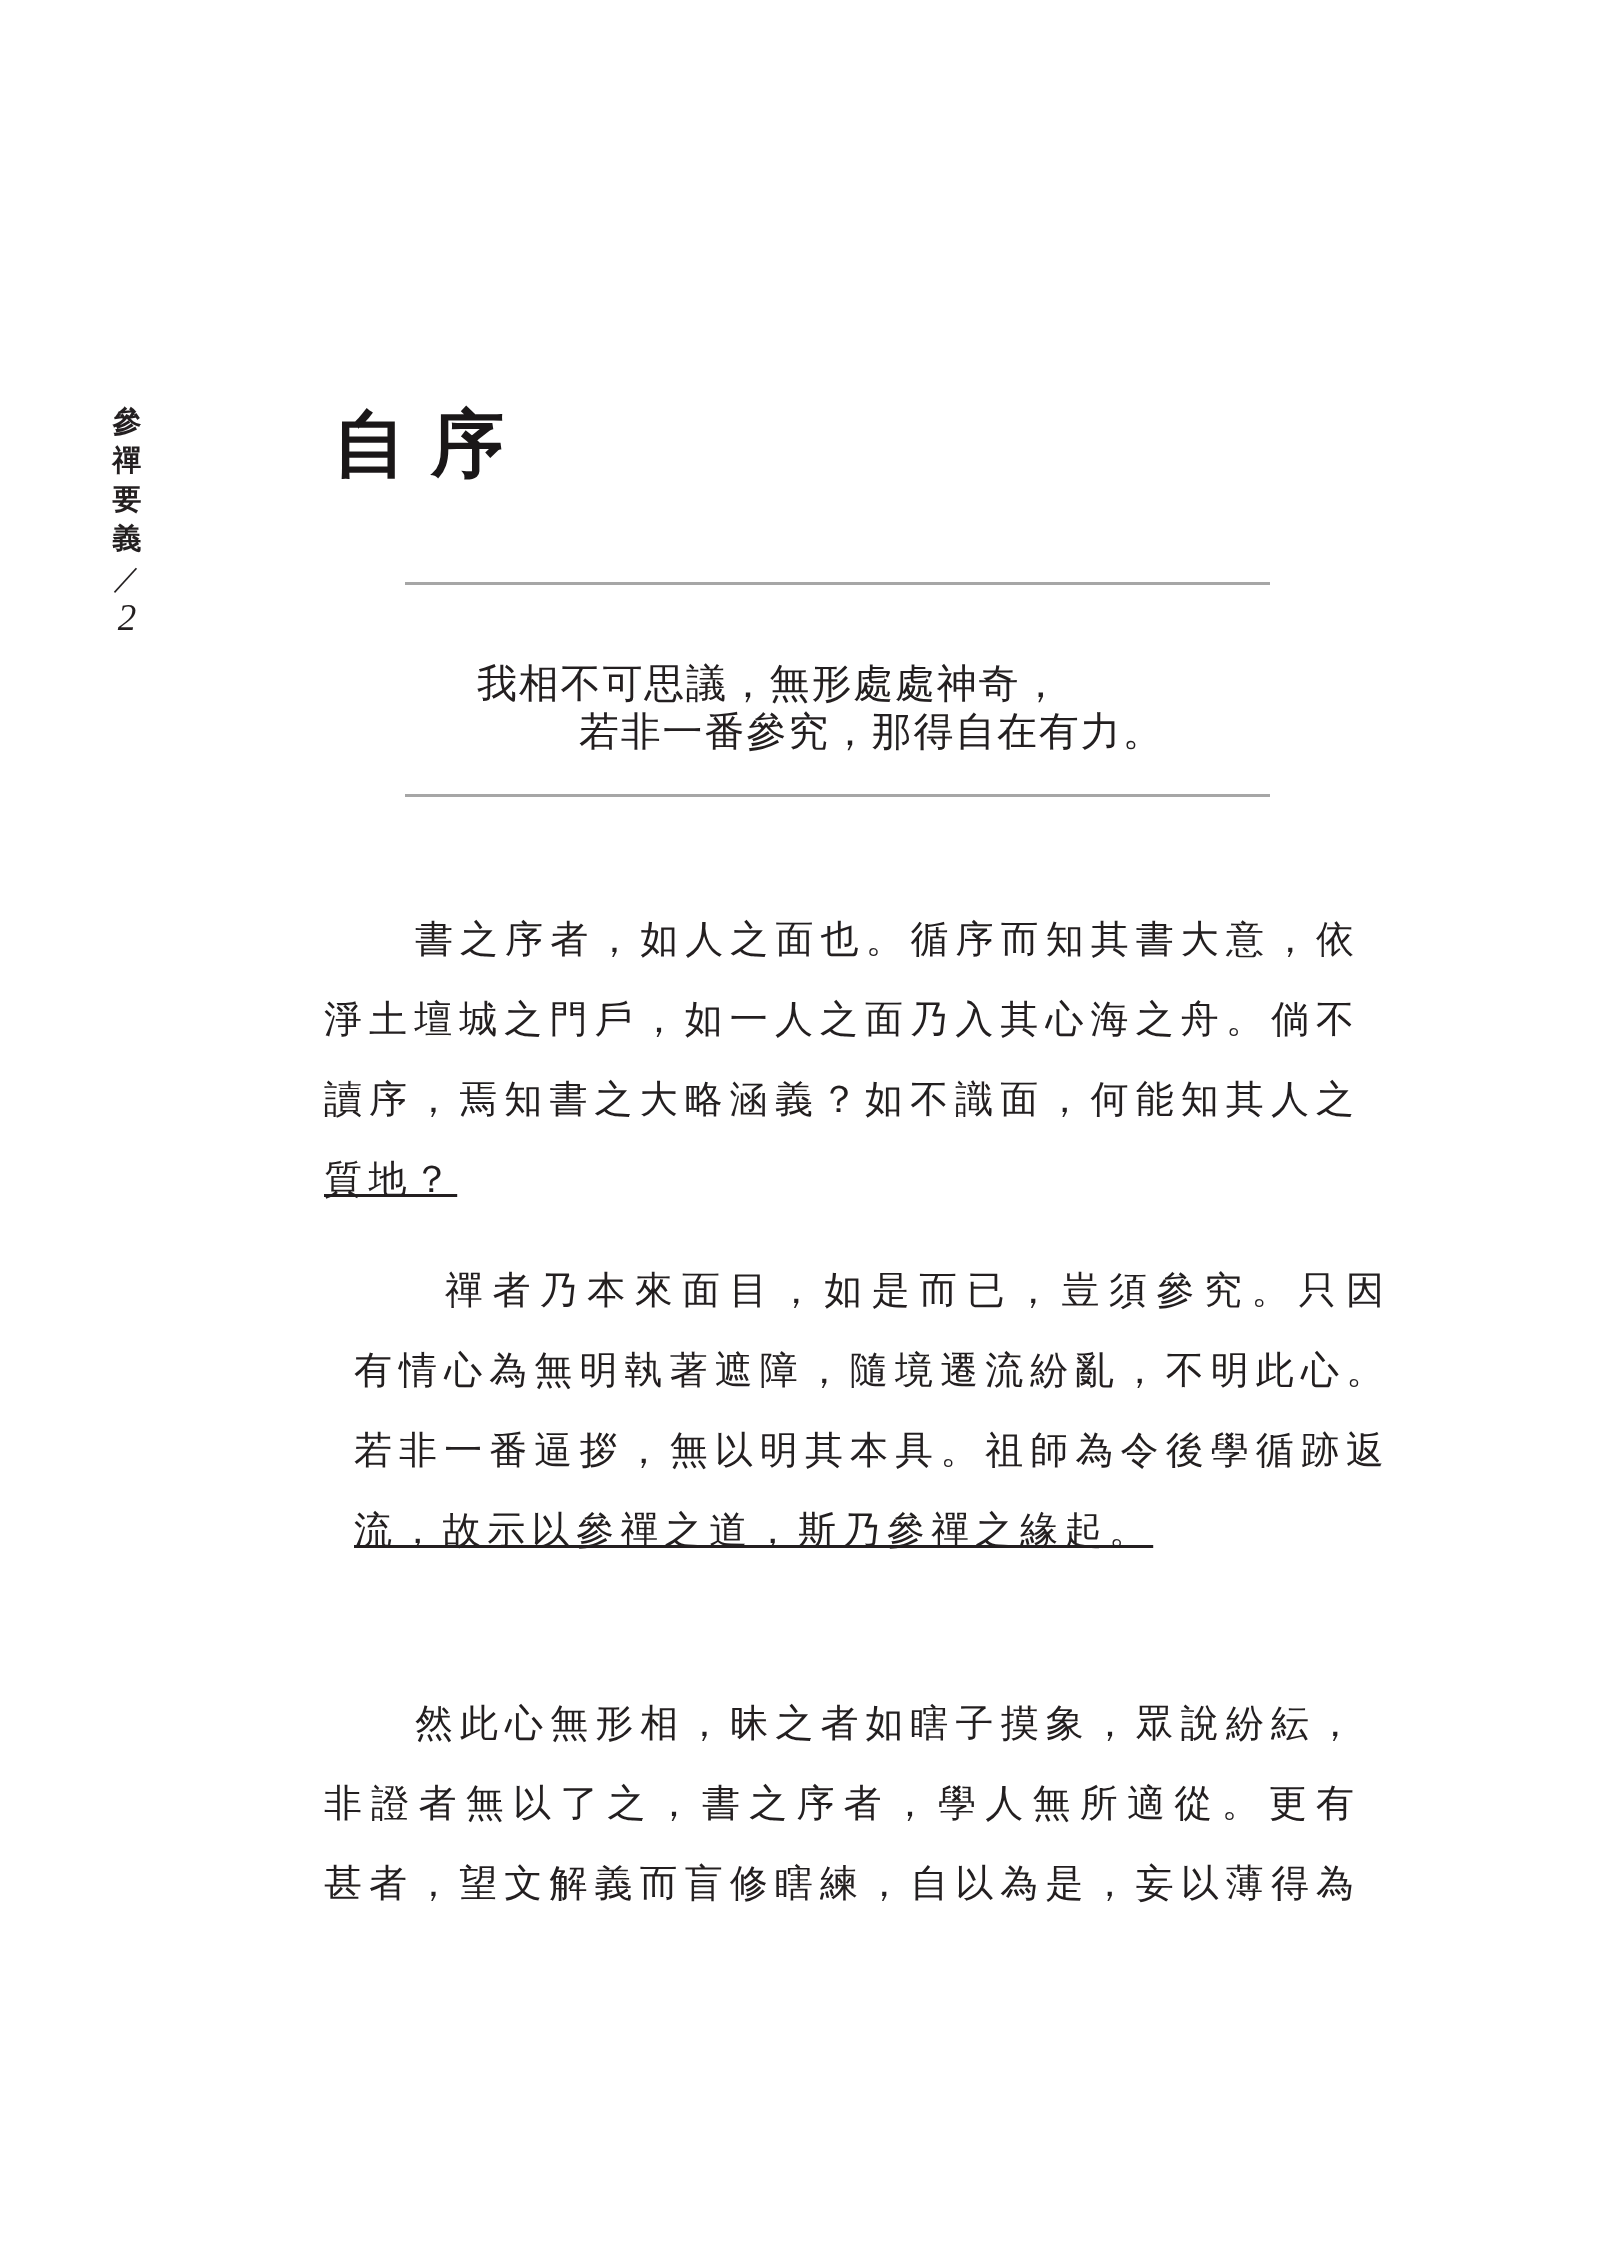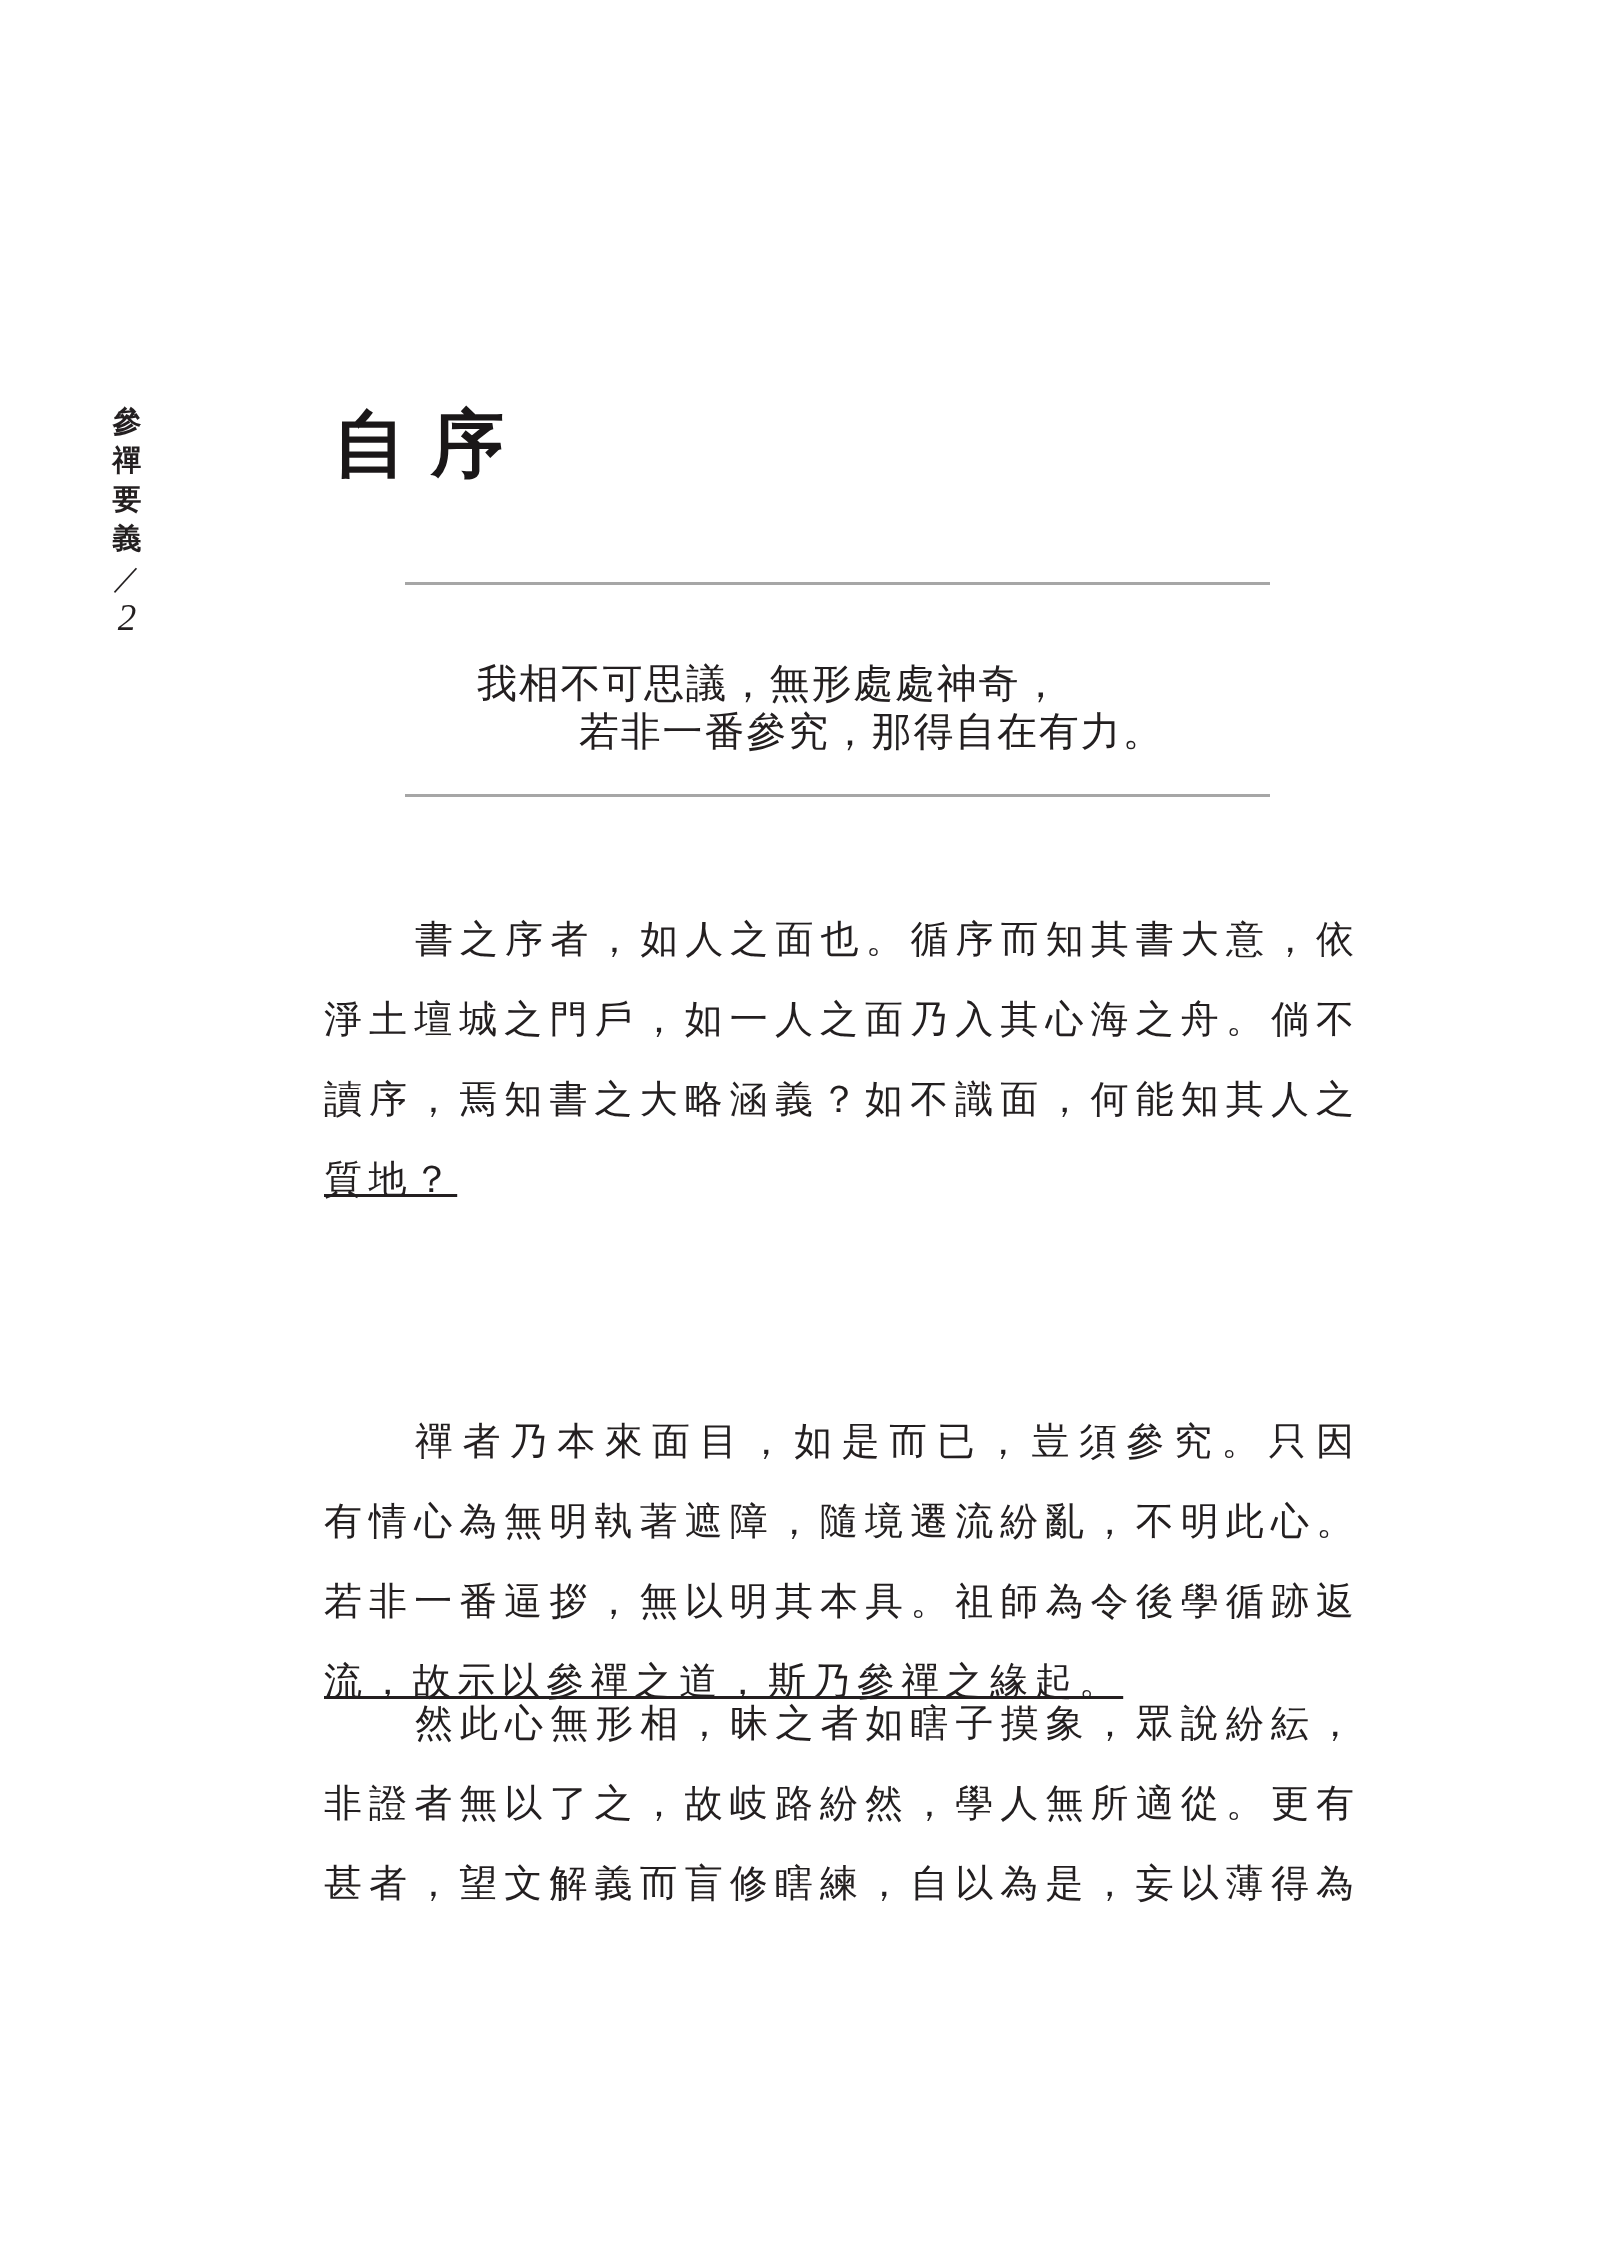--- a/index.html
+++ b/index.html
@@ -23,21 +23,21 @@
                 white-space: nowrap; letter-spacing: 1.8px; color: #231f20; }
   .verse-line.l1 { left: 477px; top: 656px; }
   .verse-line.l2 { left: 579px; top: 704px; }
   .para { position: absolute; left: 324px; width: 1030px; }
   .para .line { font-size: 38px; line-height: 80px; height: 80px; white-space: nowrap;
                 text-align: justify; text-align-last: justify; text-justify: inter-character;
                 overflow: hidden; color: #231f20; }
   .para .line.first { padding-left: 91px; }
   .para .line.last { text-align-last: left; letter-spacing: 6.4px; text-decoration: underline; }
   .para.p1 { top: 899px; }
-  .para.p2 { top: 1401px; }
+  .para.p2 { top: 1250px; margin-left: 30px; }
   .para.p3 { top: 1683px; }
 </style>
 </head>
 <body>
 
 <div class="side-header">
   <div class="side-char">參</div>
   <div class="side-char">禪</div>
   <div class="side-char">要</div>
   <div class="side-char">義</div>
@@ -64,16 +64,16 @@
 
 <div class="para p2">
   <div class="line first">禪者乃本來面目，如是而已，豈須參究。只因</div>
   <div class="line">有情心為無明執著遮障，隨境遷流紛亂，不明此心。</div>
   <div class="line">若非一番逼拶，無以明其本具。祖師為令後學循跡返</div>
   <div class="line last">流，故示以參禪之道，斯乃參禪之緣起。</div>
 </div>
 
 <div class="para p3">
   <div class="line first">然此心無形相，昧之者如瞎子摸象，眾說紛紜，</div>
-  <div class="line">非證者無以了之，故岐路紛然，學人無所適從。更有</div>
+  <div class="line">非證者無以了之，書之序者，學人無所適從。更有</div>
   <div class="line">甚者，望文解義而盲修瞎練，自以為是，妄以薄得為</div>
 </div>
 
 
 </body></html>

